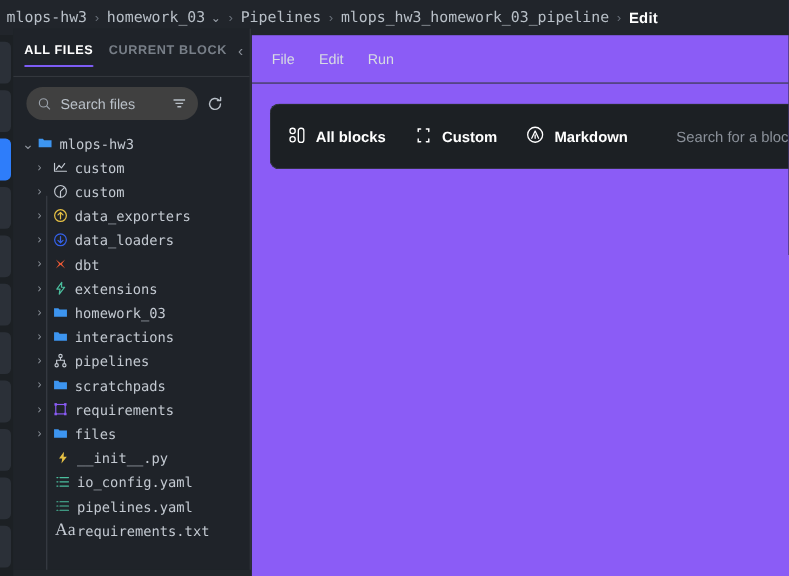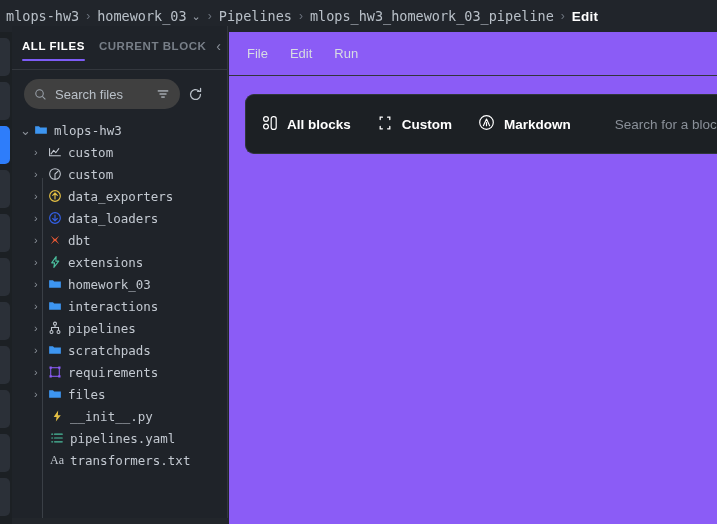--- a/index.html
+++ b/index.html
@@ -333,27 +333,42 @@
             <g stroke="#4bbf9e" stroke-width="1.25" stroke-linecap="round">
               <line x1="2" y1="3.6" x2="3" y2="3.6"></line>
               <line x1="5.2" y1="3.6" x2="14" y2="3.6"></line>
               <line x1="2" y1="8" x2="3" y2="8"></line>
               <line x1="5.2" y1="8" x2="14" y2="8"></line>
               <line x1="2" y1="12.4" x2="3" y2="12.4"></line>
               <line x1="5.2" y1="12.4" x2="14" y2="12.4"></line>
             </g>
           </svg>
         </span>
+        <span class="label">io_config.yaml</span>
+      </div>
+      <div class="tree-row depth1-file">
+        <span class="tile">
+          <svg width="14" height="14" viewBox="0 0 16 16">
+            <g stroke="#4bbf9e" stroke-width="1.25" stroke-linecap="round">
+              <line x1="2" y1="3.6" x2="3" y2="3.6"></line>
+              <line x1="5.2" y1="3.6" x2="14" y2="3.6"></line>
+              <line x1="2" y1="8" x2="3" y2="8"></line>
+              <line x1="5.2" y1="8" x2="14" y2="8"></line>
+              <line x1="2" y1="12.4" x2="3" y2="12.4"></line>
+              <line x1="5.2" y1="12.4" x2="14" y2="12.4"></line>
+            </g>
+          </svg>
+        </span>
         <span class="label">pipelines.yaml</span>
       </div>
       <div class="tree-row depth1-file">
         <span class="tile">
-          <span style="font-size:12px;font-family:'Liberation Serif',serif;color:#c3c9d1;line-height:14px;">Aa</span>
-        </span>
-        <span class="label">transformers.txt</span>
+          <span style="font-size:16px;font-family:'Liberation Serif',serif;color:#c3c9d1;line-height:14px;">Aa</span>
+        </span>
+        <span class="label">requirements.txt</span>
       </div>
     </div>
 </div>
 
 <div class="editor">
   <div class="menu-bar">
     <span class="menu-item">File</span>
     <span class="menu-item">Edit</span>
     <span class="menu-item">Run</span>
   </div>

